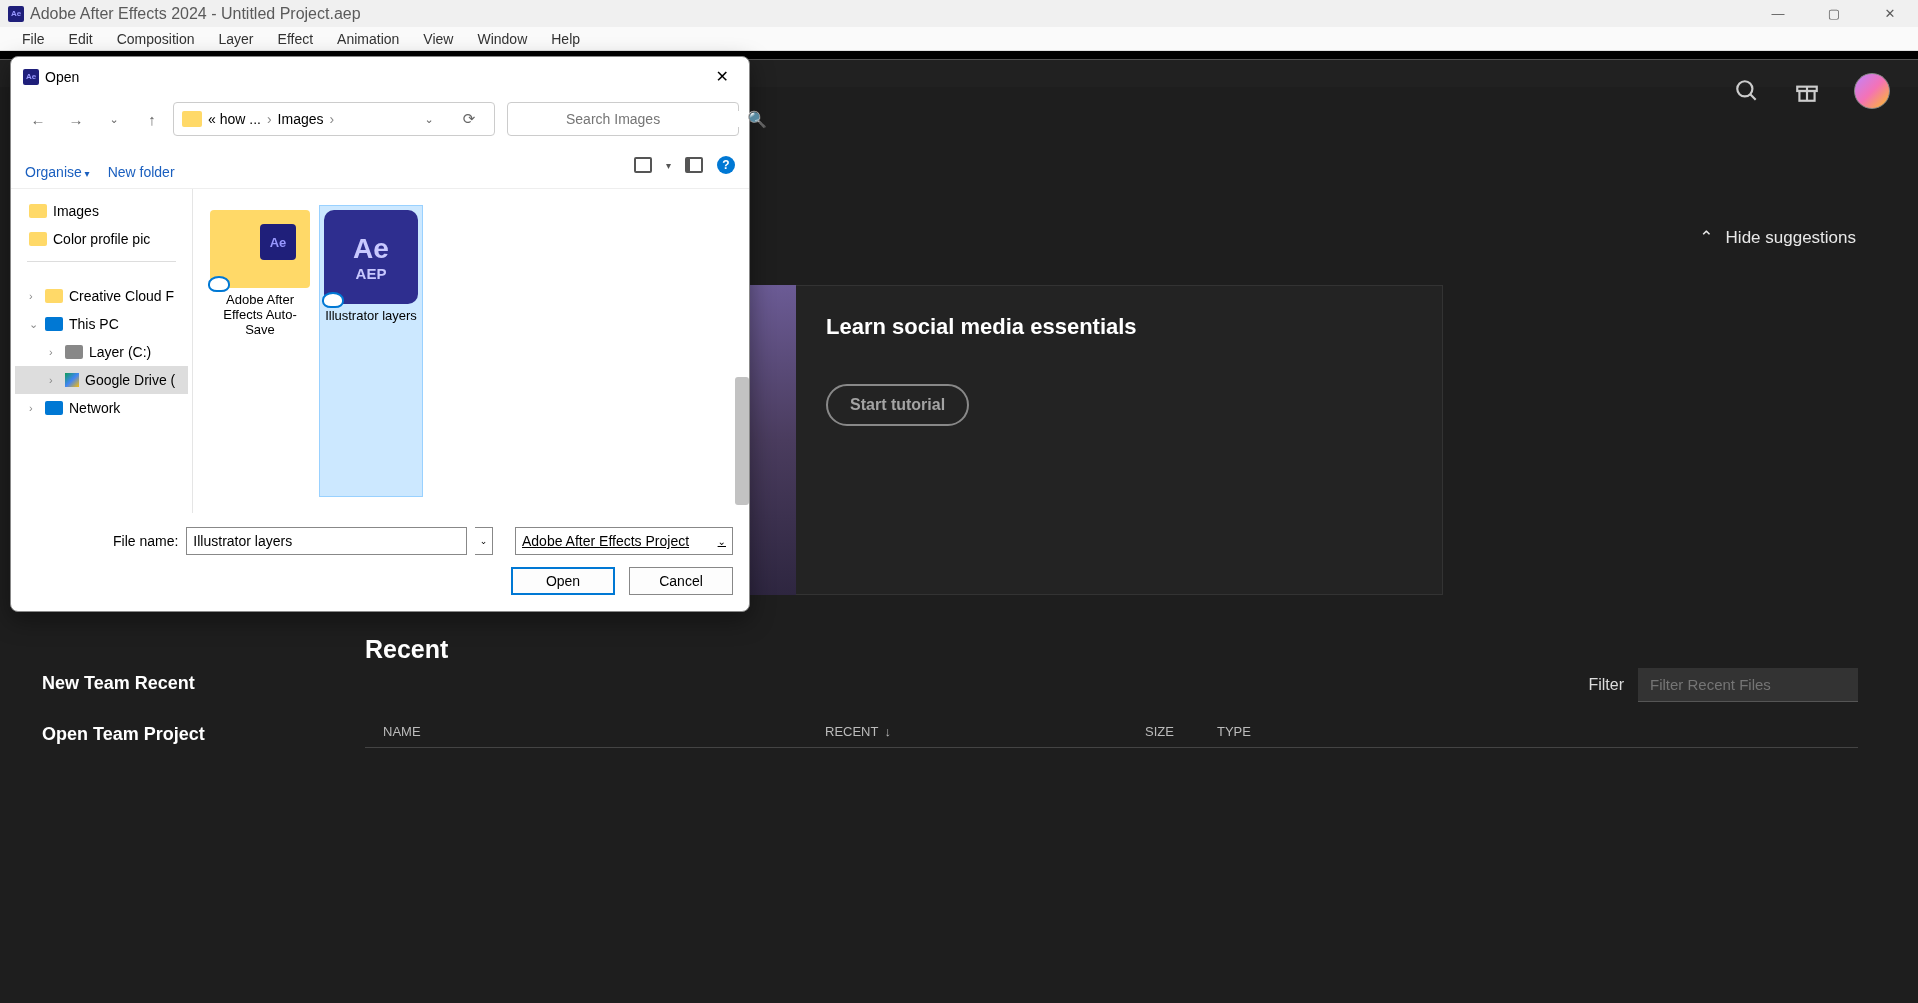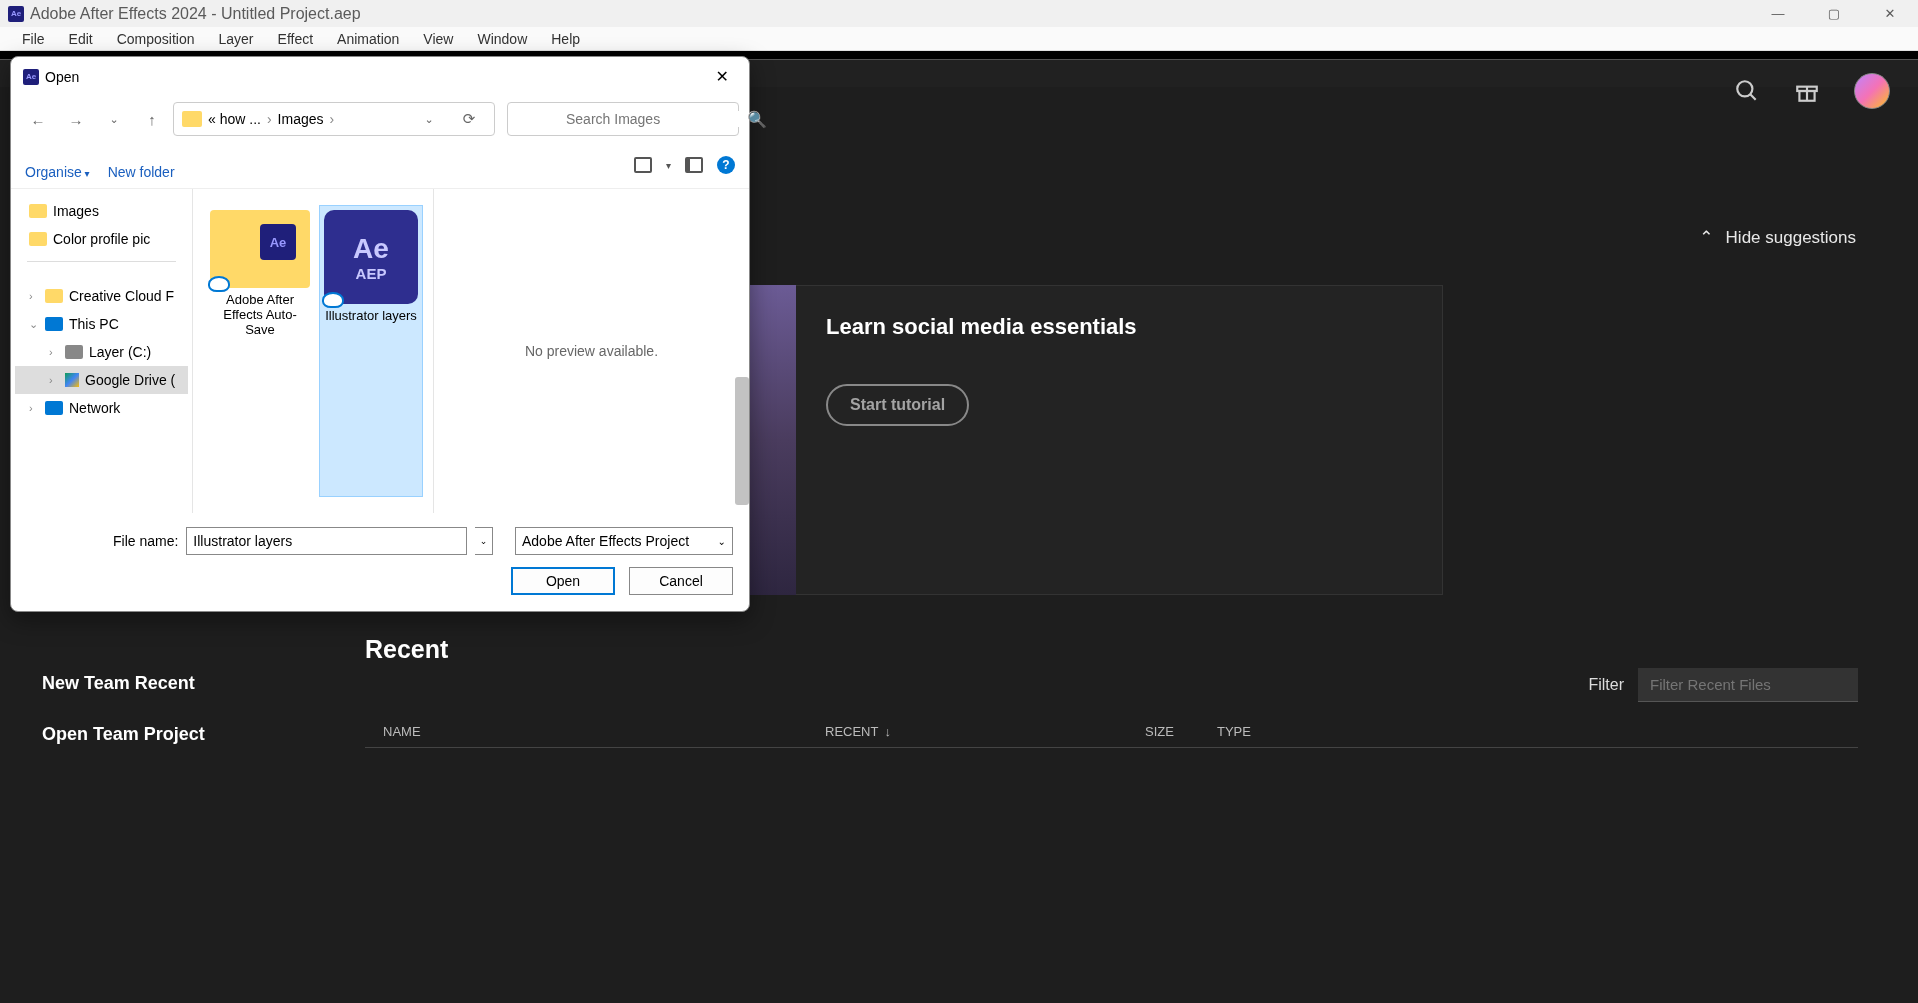--- a/index.html
+++ b/index.html
@@ -101,21 +101,21 @@
 .fi-icon-aep .big { font-size: 28px; }
 .fi-icon-aep .small { font-size: 15px; }
 
 .preview { flex: 1; border-left: 1px solid #e5e5e5; display: flex; align-items: center; justify-content: center; color: #666; font-size: 14px; }
 
 .dlg-bottom { padding: 14px 16px 16px; }
 .fn-row { display: flex; align-items: center; gap: 8px; margin-bottom: 12px; }
 .fn-label { font-size: 14px; margin-left: 86px; }
 .fn-input { flex: 1; height: 28px; border: 1px solid #888; padding: 0 6px; font-size: 14px; }
 .fn-drop { width: 18px; height: 28px; border: 1px solid #888; border-left: none; display: flex; align-items: center; justify-content: center; font-size: 9px; }
-.type-select { width: 218px; height: 28px; border: 1px solid #888; margin-left: 14px; padding: 0 6px; font-size: 14px; display: flex; align-items: center; justify-content: space-between; }
+.type-select { width: 218px; height: 28px; border: 1px solid #888; margin-left: 14px; padding: 0 6px; font-size: 14px; display: flex; align-items: center; justify-content: space-between; text-decoration: underline; }
 .btn-row { display: flex; justify-content: flex-end; gap: 14px; }
 .dlg-btn { width: 104px; height: 28px; border: 1px solid #888; background: #fdfdfd; font-size: 14px; cursor: pointer; }
 .dlg-btn.primary { border: 1px solid #0078d4; box-shadow: inset 0 0 0 1px #0078d4; }
 </style>
 </head>
 <body>
 
 <div class="title-bar">
   <div class="title-left">
     <div class="ae-logo">Ae</div>
@@ -285,23 +285,20 @@
         </div>
         <div class="file-item selected">
           <div class="fi-icon-aep">
               <span class="big">Ae</span>
               <span class="small">AEP</span>
               <div class="cloud-badge"></div>
             </div>
           <div>Illustrator layers</div>
         </div>
       </div>
-      <div class="preview">
-        <span>No preview available.</span>
-      </div>
     </div>
   </div>
 
   <div class="dlg-bottom">
     <div class="fn-row">
       <span class="fn-label">File name:</span>
       <input class="fn-input" value="Illustrator layers" style="">
       <div class="fn-drop">⌄</div>
       <div class="type-select">
         <span>Adobe After Effects Project</span>

